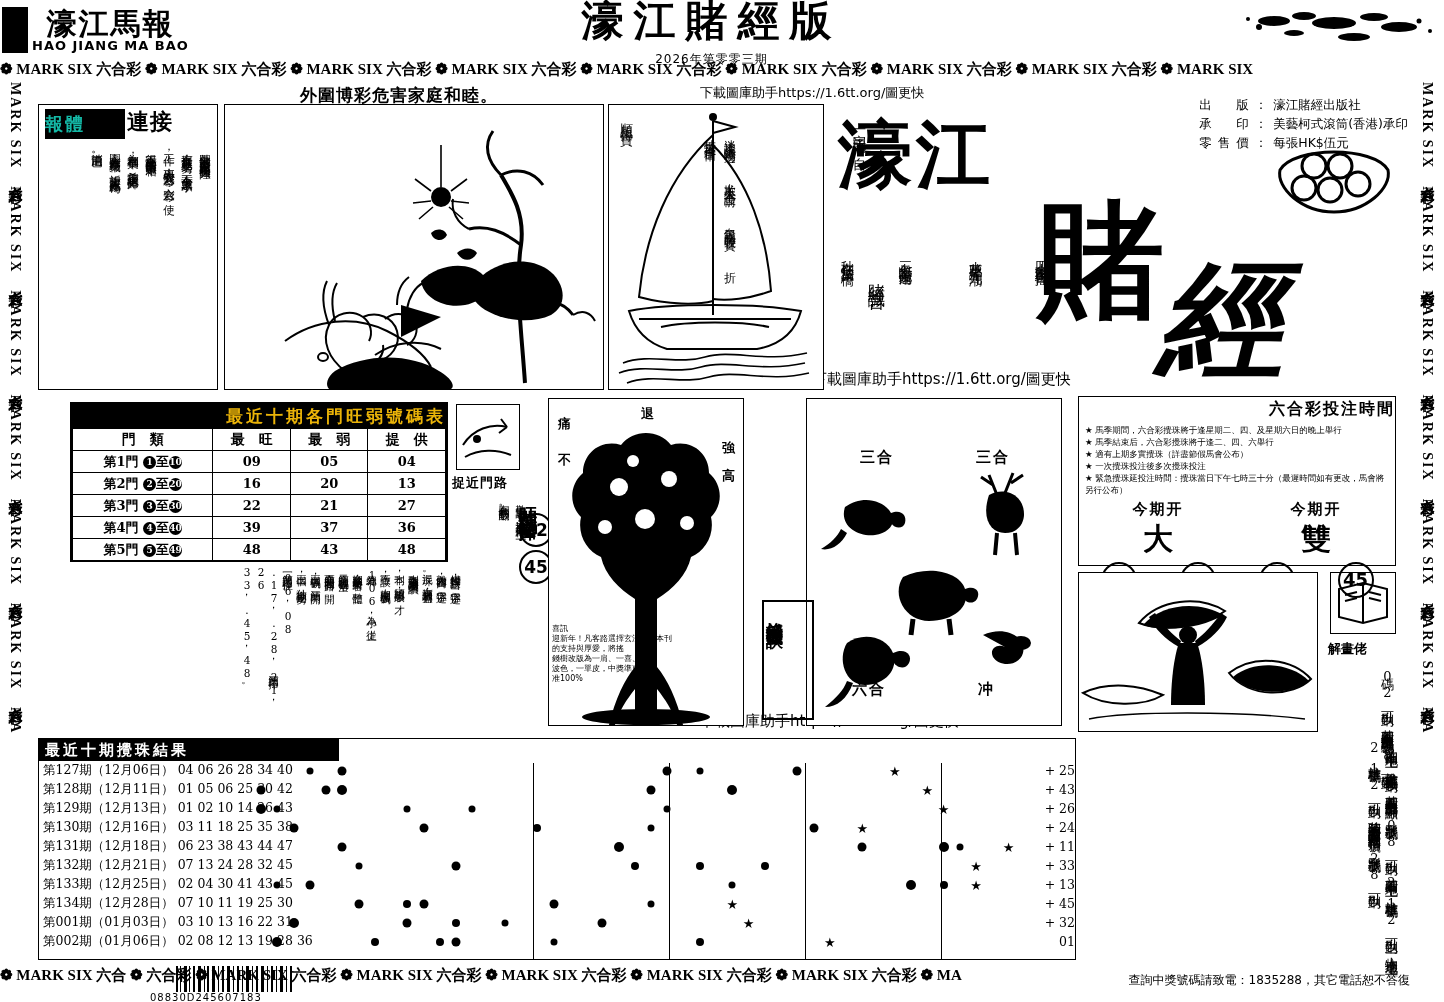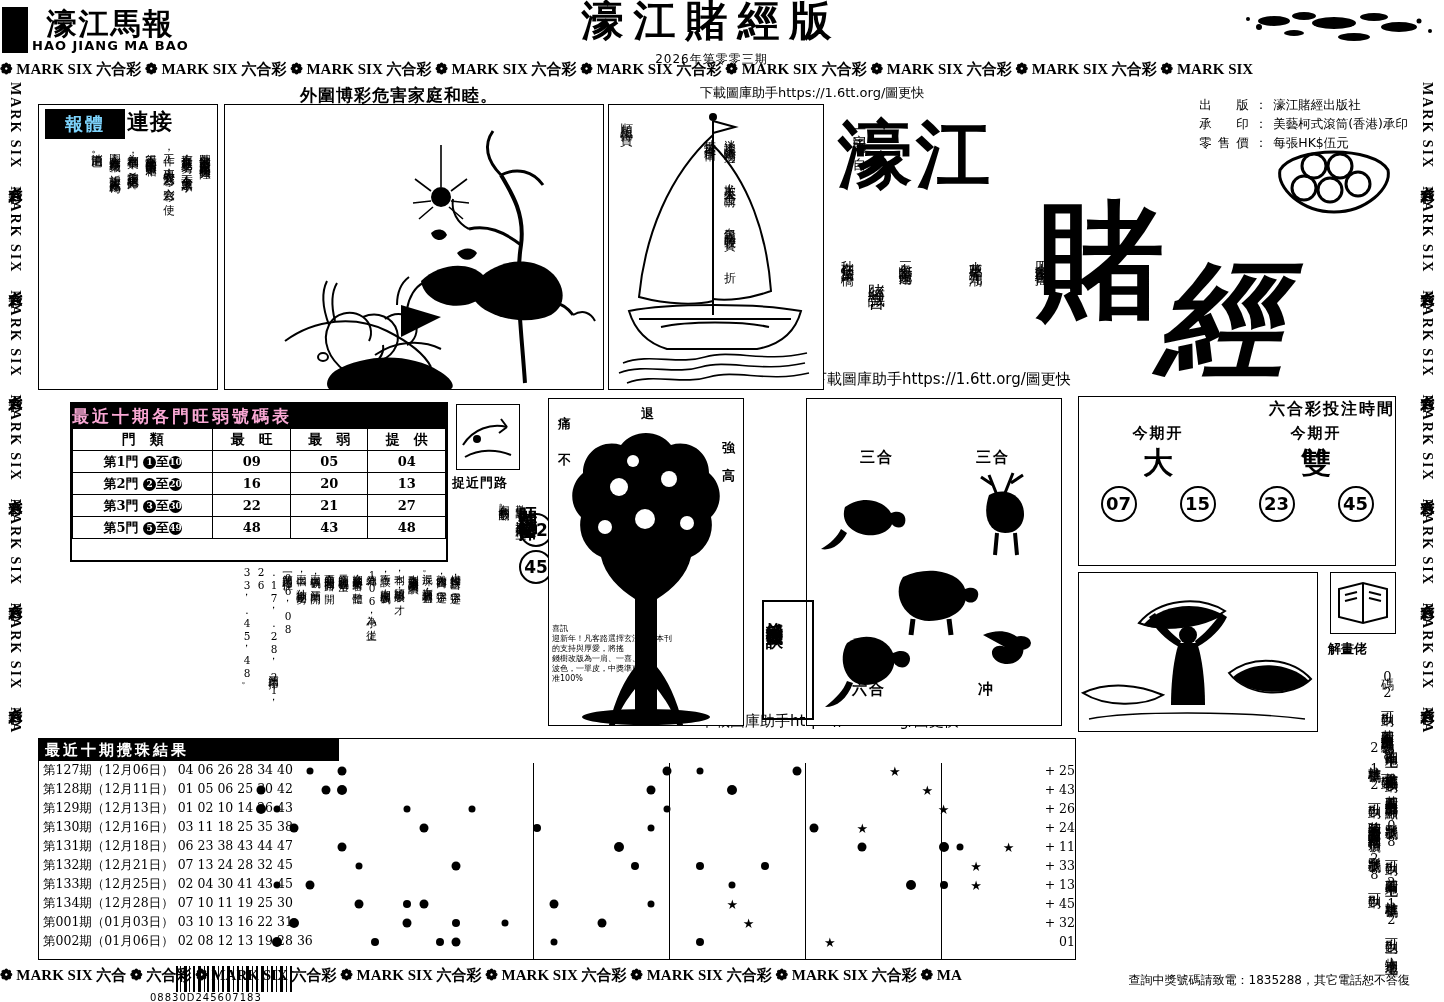--- a/index.html
+++ b/index.html
@@ -50,22 +50,22 @@
   .dl2 { position:absolute; left:700px; top:84px; font-size:13px; }
   .dl3 { position:absolute; left:812px; top:370px; font-size:15px; }
   .dl4 { position:absolute; left:700px; top:712px; font-size:15px; }
 
   
   .pub { position:absolute; right:36px; top:96px; font-size:12.5px; line-height:1.5; text-align:left; }
   .pub span.k { letter-spacing:6px; }
 
   
   .editorial { left:38px; top:104px; width:180px; height:286px; }
-  .ed-banner { position:absolute; left:6px; top:4px; width:80px; height:30px; background:#000; color:#7dd3fc;
-               font-size:18px; font-weight:bold; text-align:center; line-height:30px; letter-spacing:2px;
+  .ed-banner { position:absolute; left:6px; top:4px; width:80px; height:30px; background:#000; color:#14b8a6;
+               font-size:18px; font-weight:bold; line-height:30px; letter-spacing:2px;
                font-family:"DejaVu Serif", serif; }
   .ed-banner2 { position:absolute; left:88px; top:2px; font-size:22px; font-weight:bold; letter-spacing:1px;
                 font-family:Liberation Mono, monospace; }
   .ed-cols { position:absolute; right:4px; top:40px; height:236px; display:flex; flex-direction:row-reverse; gap:2px; }
   .vtxt { writing-mode:vertical-rl; text-orientation:upright; font-size:11.5px; line-height:16px;
           letter-spacing:1px; font-family:"DejaVu Serif", serif; }
 
   
   .illus { border:1px solid #000; position:absolute; overflow:hidden; background:#fff; }
   .ill-rabbit { left:224px; top:104px; width:380px; height:286px; }
@@ -80,22 +80,22 @@
   .bt-jing { position:absolute; left:330px; top:140px; font-size:126px; font-weight:bold; font-style:italic;
              font-family:"DejaVu Serif", serif; }
   .bt-sub { position:absolute; left:38px; top:174px; font-size:17px; writing-mode:vertical-rl;
             text-orientation:upright; letter-spacing:3px; font-family:"DejaVu Serif", serif; }
   .bt-poem { position:absolute; top:124px; writing-mode:vertical-rl; text-orientation:upright;
              font-size:13.5px; line-height:20px; letter-spacing:2px; font-family:"DejaVu Serif", serif; }
   .bt-balls { position:absolute; right:4px; top:44px; width:120px; height:80px; }
 
   
   .tbl1 { left:70px; top:402px; width:378px; height:160px; border:2px solid #000; }
-  .tbl1 .hdr { height:24px; background:#000; color:#f9a8d4; font-size:17px; font-weight:bold;
-               text-align:left; line-height:24px; letter-spacing:3px; font-family:"DejaVu Serif", serif;}
+  .tbl1 .hdr { height:24px; background:#000; color:#eab308; font-size:17px; font-weight:bold;
+               text-align:right; line-height:24px; letter-spacing:3px; font-family:"DejaVu Serif", serif;}
   .tbl1 table { width:100%; border-collapse:collapse; font-size:13px; font-family:"DejaVu Serif", serif; }
   .tbl1 th, .tbl1 td { border:1px solid #000; text-align:center; height:22px; font-weight:bold; }
   .tbl1 th { font-size:14px; }
   .circ { display:inline-block; width:13px; height:13px; border-radius:50%; background:#000; color:#fff;
           font-size:9px; line-height:13px; text-align:center; vertical-align:middle; }
 
   
   .iconbox { left:456px; top:404px; width:64px; height:66px; }
   .iconcap { position:absolute; left:452px; top:474px; font-size:13px; font-weight:bold; letter-spacing:1px; }
 
@@ -358,20 +358,27 @@
         <td>13</td>
       </tr>
       <tr>
         <td><span>第3門</span>
             <span class="circ">3</span>至<span class="circ">30</span></td>
         <td>22</td>
         <td>21</td>
         <td>27</td>
       </tr>
       <tr>
+        <td><span>第4門</span>
+            <span class="circ">4</span>至<span class="circ">40</span></td>
+        <td>39</td>
+        <td>37</td>
+        <td>36</td>
+      </tr>
+      <tr>
         <td><span>第5門</span>
             <span class="circ">5</span>至<span class="circ">49</span></td>
         <td>48</td>
         <td>43</td>
         <td>48</td>
       </tr>
     </tbody>
       </table>
   </div>
 
@@ -474,20 +481,27 @@
   <div class="an-lbl" style="left:976px; top:448px;">三合</div>
   <div class="an-lbl" style="left:852px; top:680px;">六合</div>
   <div class="an-lbl" style="left:978px; top:680px;">冲</div>
 
   <div class="yaoqian">
     <div class="t">搖錢樹贏錢訣</div>
   </div>
 
   <div class="box bet">
     <div class="ttl">六合彩投注時間</div>
+    <ul>
+      <li>馬季期間，六合彩攪珠將于逢星期二、四、及星期六日的晚上舉行</li>
+      <li>馬季結束后，六合彩攪珠將于逢二、四、六舉行</li>
+      <li>適有上期多實攪珠（詳盡節假馬會公布）</li>
+      <li>一次攪珠投注後多次攪珠投注</li>
+      <li>緊急攪珠延投注時間：攪珠當日下午七時三十分（最遲時間如有更改，馬會將另行公布）</li>
+    </ul>
     <div class="kaihdr">
       <div>今期开</div>
       <div>今期开</div>
     </div>
     <div class="kaibig">
       <div>大</div>
       <div>雙</div>
     </div>
     <div class="kaiballs">
       <div class="kaiball">07</div>

